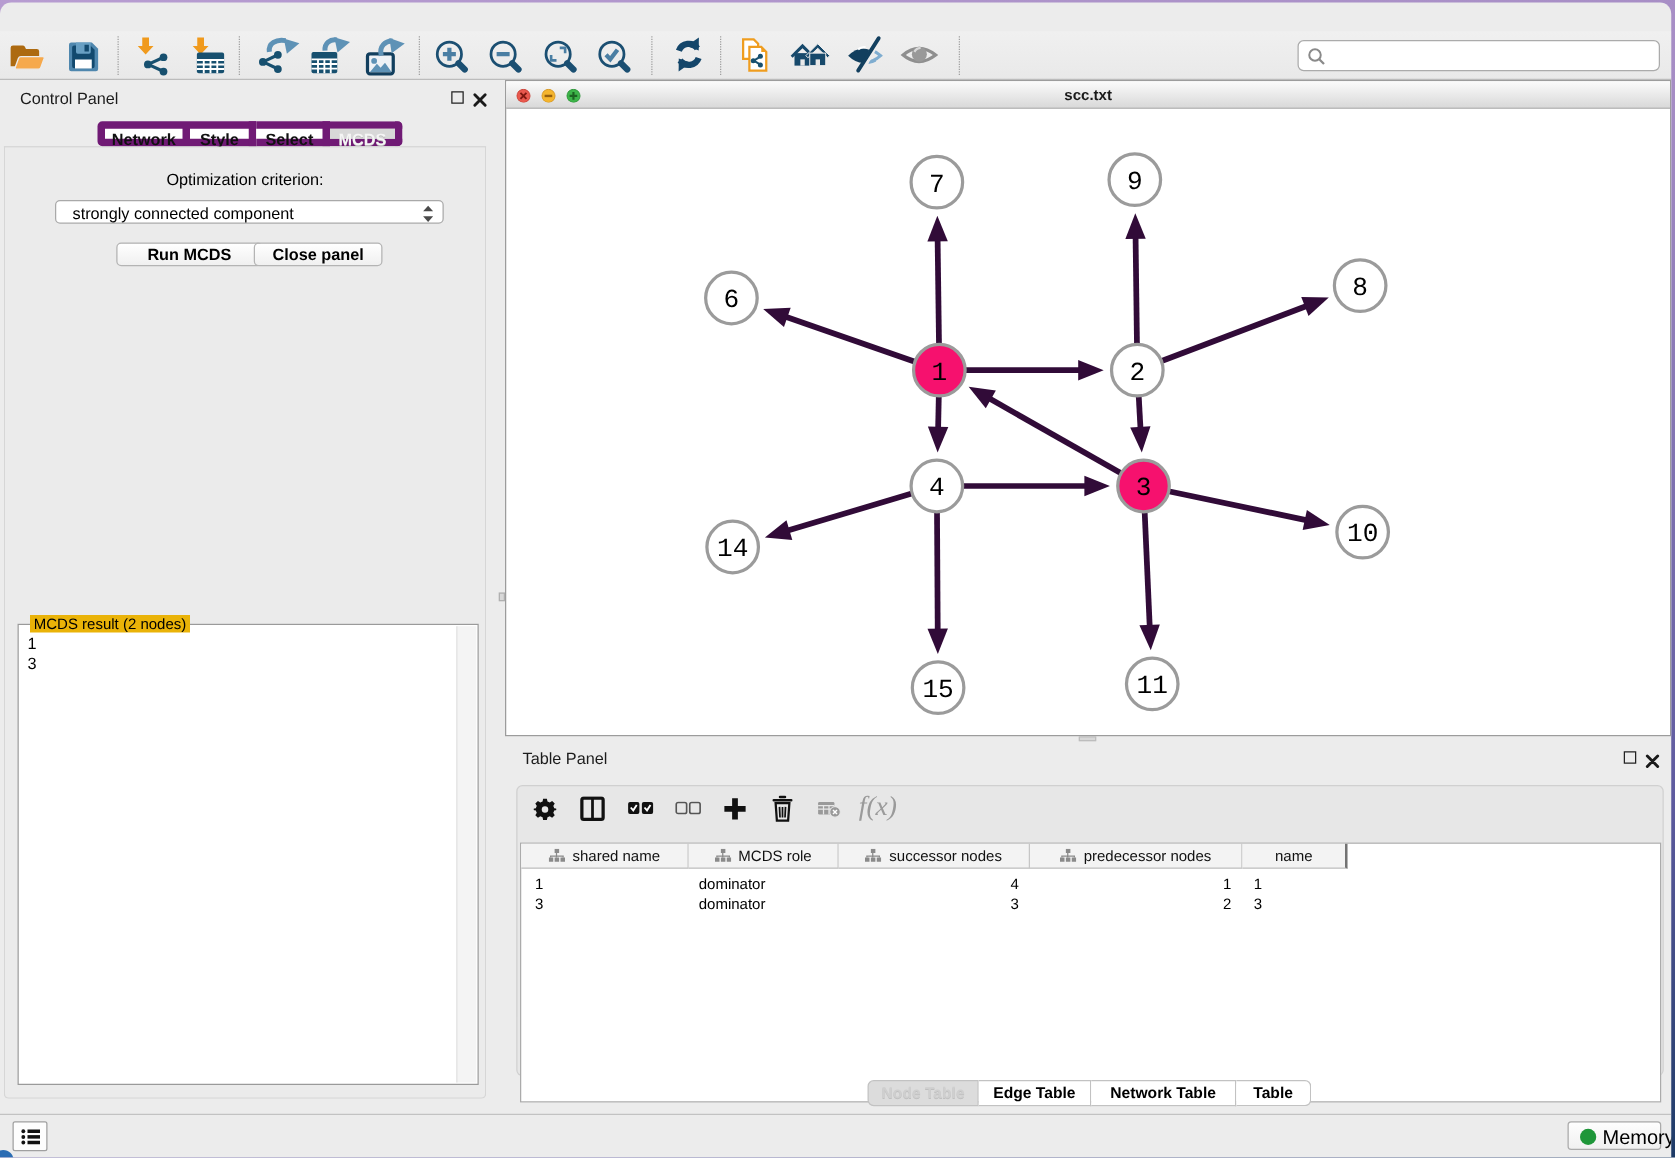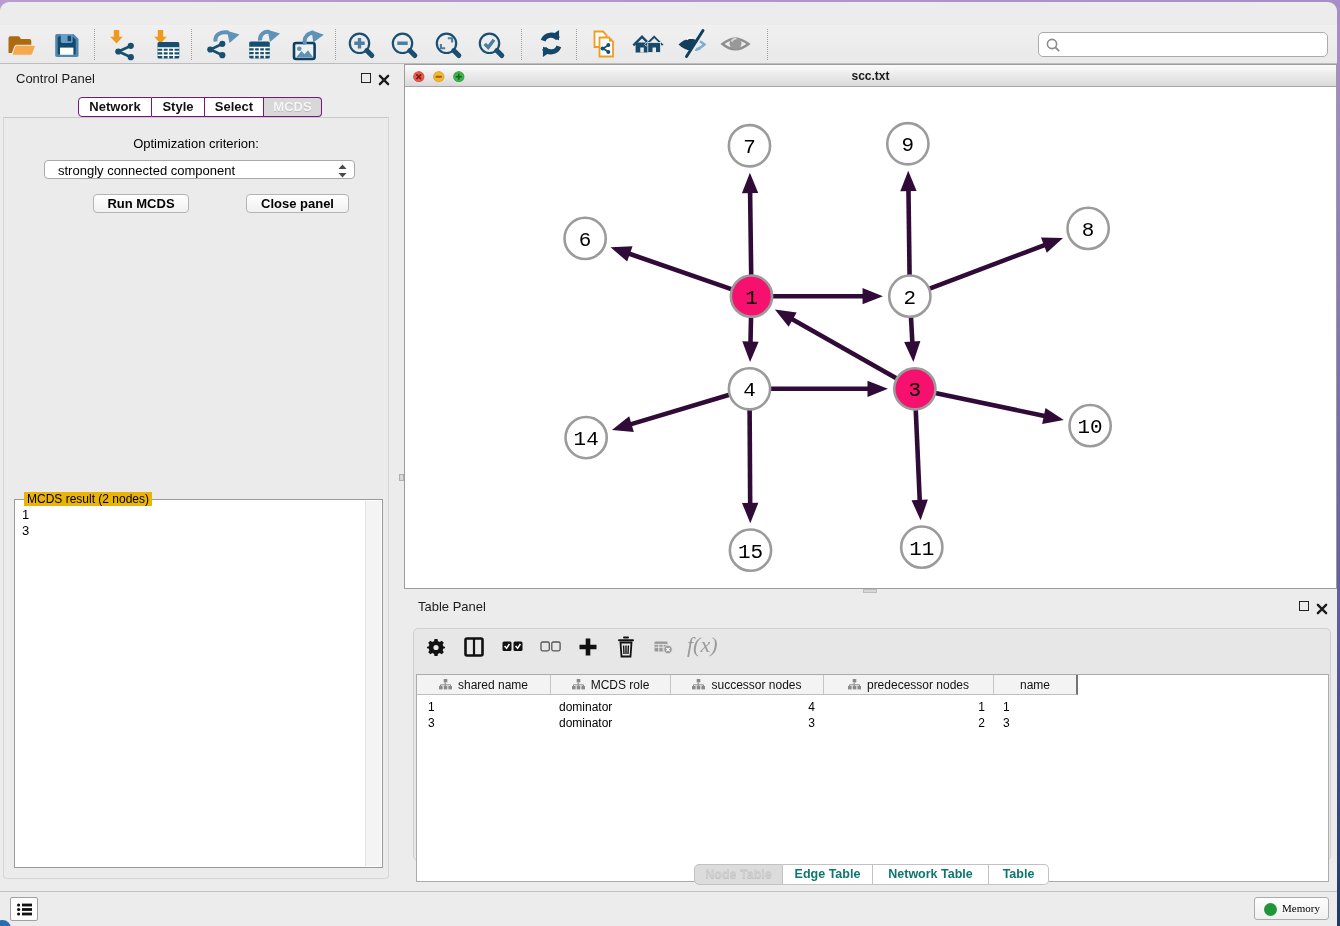--- a/index.html
+++ b/index.html
@@ -22,39 +22,39 @@
   #toolbar { position:absolute; left:0; top:23px; width:100%; height:39px;
              background:linear-gradient(#f0f0f0,#e9e9e9); border-bottom:1px solid #bcbcbc; }
   .sep { position:absolute; top:4px; height:31px; width:0;
          border-left:1px dotted #9f9f9f; }
   .ticon { position:absolute; top:2.5px; }
   
   #search { position:absolute; left:1038px; top:30px; width:290px; height:25px;
             background:#fff; border:1px solid #ababab; border-radius:5px; }
   
   #cpTitle { position:absolute; left:16px; top:69px; font-size:13px; color:#1c1c1c; }
-  .tab { position:absolute; top:95px; height:20px; background:#fff; border:1px solid #701a75;
+  .tab { position:absolute; top:95px; height:20px; background:#fff; border:6px solid #701a75;
          font-size:13px; font-weight:600; color:#111; text-align:center; line-height:18px; }
   #cpPanel { position:absolute; left:3px; top:115px; width:386px; height:762px;
              background:#ebebeb; border:1px solid #d6d6d6; border-radius:0 0 4px 4px; border-top:1px solid #c9c9c9;}
   
   #netwin { position:absolute; left:404px; top:62px; width:933px; height:525px;
             border:1px solid #9c9c9c; background:#fff; }
   #nettitle { position:absolute; left:0; top:0; width:100%; height:22px;
               background:linear-gradient(#fbfbfb,#d9d9d9); border-bottom:1px solid #a6a6a6;
               text-align:center; font-size:12px; font-weight:bold; color:#1a1a1a; line-height:22px; }
   .nt { position:absolute; top:5.5px; width:11.5px; height:11.5px; border-radius:50%; }
   
   #tpTitle { position:absolute; left:418px; top:597px; font-size:13px; color:#1c1c1c; }
   #tpPanel { position:absolute; left:413px; top:626px; width:918px; height:233px;
              background:#e7e7e7; border:1px solid #d0d0d0; border-radius:5px; }
   #tbl { position:absolute; left:416px; top:672px; width:913px; height:208px;
          background:#fff; border:1px solid #ababab; }
   .btab { position:absolute; top:862px; height:21px; background:#fff; border:1px solid #c2c2c2;
-          font-size:12.5px; font-weight:600; color:#0f766e; text-align:center; line-height:19px; }
+          font-size:12.5px; font-weight:600; color:#000000; text-align:center; line-height:19px; }
   #statusdiv { position:absolute; left:0; top:889px; width:100%; height:0; border-top:1px solid #c2c2c2; }
   .hdr { top:0; height:20px; background:#f3f3f3; border-bottom:1px solid #bfbfbf; border-right:1px solid #c6c6c6;
          display:flex; align-items:center; justify-content:center; gap:6px; font-size:12px; color:#111; }
   .cell { height:16px; font-size:12px; color:#000; line-height:16px; }
 </style>
 </head>
 <body>
 <div id="win">
   <div id="toolbar">
     <div class="sep" style="left:93.5px"></div>
@@ -217,22 +217,22 @@
   <div class="tab" style="left:264px;width:58px;border-left:none;border-radius:0 4px 4px 0;background:#d8d8d8;color:#f5f5f5;text-shadow:0 1px 0 #bbb;">MCDS</div>
   <div id="cpPanel"></div>
   <div class="abs" style="left:3px;top:134px;width:386px;height:17px;text-align:center;font-size:13px;color:#000;">Optimization criterion:</div>
   <div class="abs" style="left:44px;top:158px;width:311px;height:19px;background:#fff;border:1px solid #a9a9a9;border-radius:4px;">
     <div class="abs" style="left:13px;top:1.5px;font-size:13px;color:#000;">strongly connected component</div>
     <svg class="abs" style="right:6px;top:2.5px" width="11" height="14" viewBox="0 0 11 14">
       <path d="M1.5 5 L5.5 0.5 L9.5 5 z" fill="#4a4a4a"></path>
       <path d="M1.5 9 L5.5 13.5 L9.5 9 z" fill="#4a4a4a"></path>
     </svg>
   </div>
-  <div class="abs" style="left:93px;top:191.5px;width:96px;height:19px;background:linear-gradient(#ffffff,#f0f0f0);border:1px solid #b4b4b4;border-radius:4px;text-align:center;font-size:13px;font-weight:600;line-height:17px;color:#000;">Run MCDS</div>
-  <div class="abs" style="left:203px;top:191.5px;width:103px;height:19px;background:linear-gradient(#ffffff,#f0f0f0);border:1px solid #b4b4b4;border-radius:4px;text-align:center;font-size:13px;font-weight:600;line-height:17px;color:#000;margin-left:43px;">Close panel</div>
+  <div class="abs" style="left:93px;top:191.5px;width:117px;height:19px;background:linear-gradient(#ffffff,#f0f0f0);border:1px solid #b4b4b4;border-radius:4px;text-align:center;font-size:13px;font-weight:600;line-height:17px;color:#000;">Run MCDS</div>
+  <div class="abs" style="left:203px;top:191.5px;width:103px;height:19px;background:linear-gradient(#ffffff,#f0f0f0);border:1px solid #b4b4b4;border-radius:4px;text-align:center;font-size:13px;font-weight:600;line-height:17px;color:#000;">Close panel</div>
   <div class="abs" style="left:14px;top:497px;width:369px;height:369px;border:1px solid #9a9a9a;background:#fff;">
     <div class="abs" style="right:1px;top:1px;width:16px;height:365px;background:#f4f4f4;border-left:1px solid #e2e2e2;"></div>
     <div class="abs" style="left:7px;top:7px;font-size:13px;color:#000;line-height:16px;">1<br>3</div>
   </div>
   <div class="abs" style="left:24px;top:490px;background:#eab308;padding:0 3px;font-size:12px;color:#000;">MCDS result (2 nodes)</div>
   <div class="abs" style="left:398.5px;top:472px;width:5px;height:7px;background:#d8d8d8;border:1px solid #b0b0b0;"></div>
   <div id="netwin">
     <div id="nettitle">scc.txt</div>
     <svg class="nt" style="left:8px" width="12" height="12" viewBox="0 0 12 12">
       <circle cx="6" cy="6" r="5.5" fill="#e9594e" stroke="#ca4237" stroke-width="0.8"></circle>
@@ -423,16 +423,16 @@
           <rect x="5" y="0.6" width="10" height="2.8"></rect>
         <circle cx="1.6" cy="6.5" r="1.6"></circle>
           <rect x="5" y="5.1" width="10" height="2.8"></rect>
         <circle cx="1.6" cy="11" r="1.6"></circle>
           <rect x="5" y="9.6" width="10" height="2.8"></rect>
       </g>
     </svg>
   </div>
   <div class="abs" style="left:1254px;top:895px;width:75px;height:23px;background:linear-gradient(#fefefe,#f0f0f0);border:1px solid #ababab;border-radius:3px;">
     <div class="abs" style="left:9px;top:5px;width:13px;height:13px;border-radius:50%;background:#1e9639;"></div>
-    <div class="abs" style="left:27px;top:4px;font-size:11px;color:#000;font-family:Liberation Serif, serif;">Memory</div>
+    <div class="abs" style="left:27px;top:4px;font-size:16px;color:#000;">Memory</div>
   </div>
   <div class="abs" style="left:-6px;top:918px;width:17px;height:17px;border-radius:50%;background:#2a6cb3;"></div>
 </div>
 
 </body></html>

